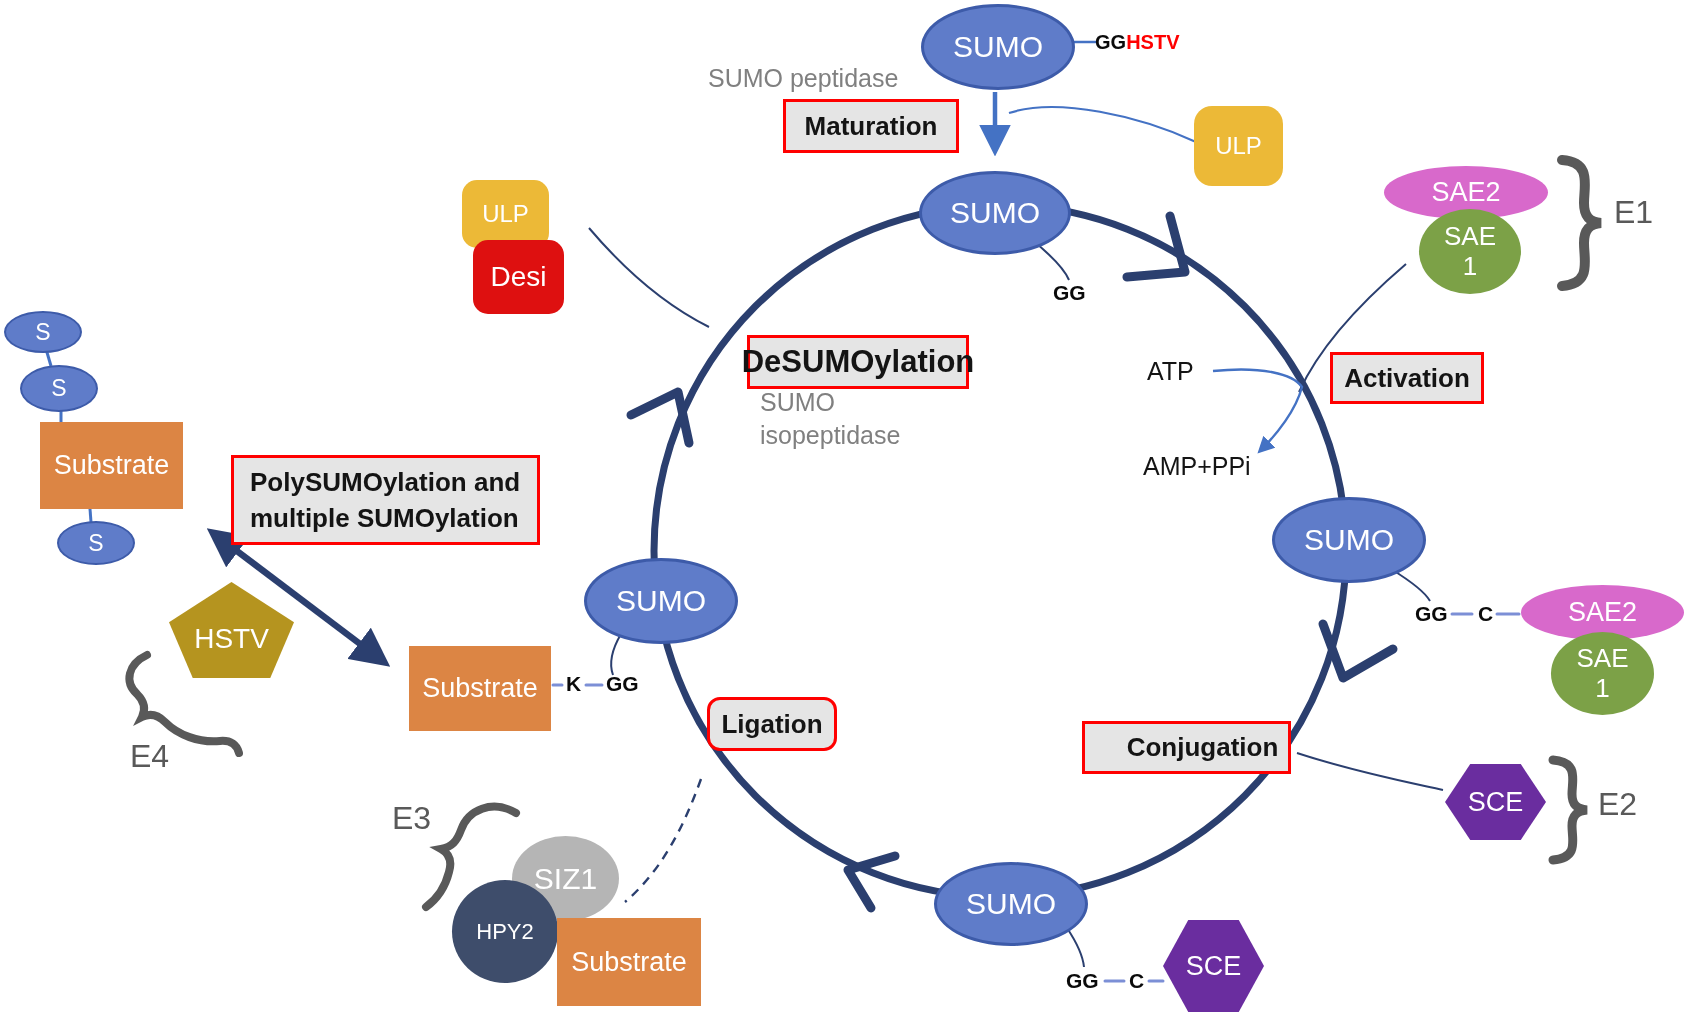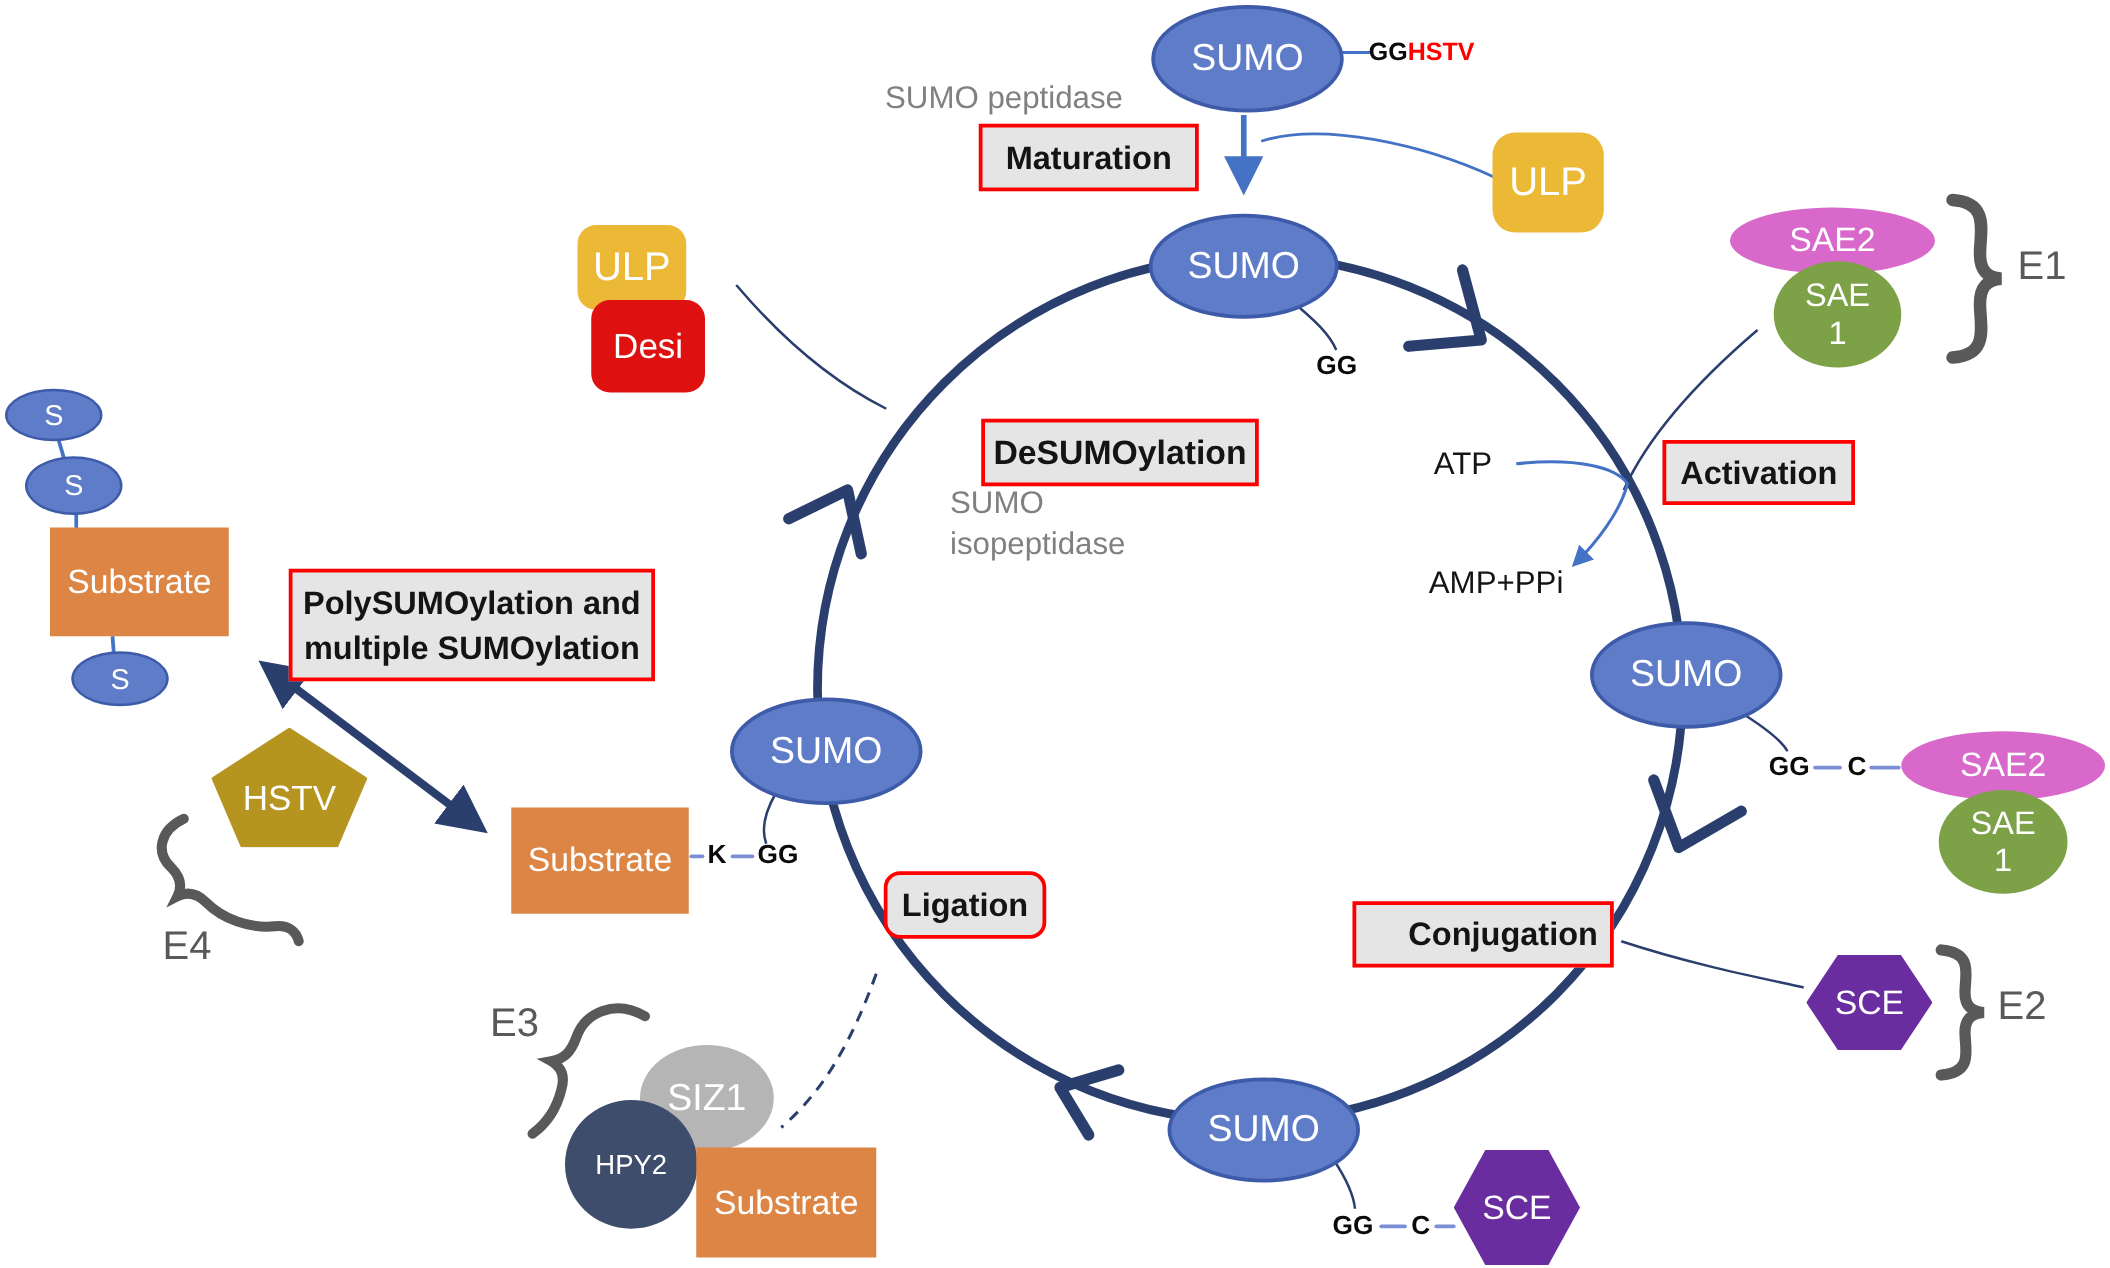--- a/index.html
+++ b/index.html
@@ -7,41 +7,41 @@
     position:relative;width:1688px;height:1014px;background:#ffffff;overflow:hidden;
     font-family:"Liberation Sans", sans-serif;
   }
   #diagram-svg{position:absolute;left:0;top:0;z-index:0;}
   .node{position:absolute;display:flex;align-items:center;justify-content:center;
         color:#fff;z-index:2;text-align:center;line-height:1.05;}
   .ellipse{border-radius:50%;background:var(--sumo-fill);border:3px solid var(--sumo-border);
            font-size:30px;}
   .s-ell{font-size:23px;border-width:2.5px;}
   .rounded{border-radius:16px;}
-  .ulp{background:var(--ulp);font-size:32px;text-align:right;}
+  .ulp{background:var(--ulp);font-size:24px;text-align:right;}
   .desi{background:var(--desi);font-size:28px;}
   .sae2{background:var(--sae2);border-radius:50%;font-size:27px;}
   .sae1{background:var(--sae1);border-radius:50%;font-size:26px;line-height:1.15;}
   .sce{background:var(--sce);font-size:27px;
        clip-path:polygon(25% 0%,75% 0%,100% 50%,75% 100%,25% 100%,0% 50%);}
   .substrate{background:var(--substrate);font-size:27px;}
   .pial{background:var(--pial);font-size:28px;
         clip-path:polygon(50% 0%,100% 42%,81% 100%,19% 100%,0% 42%);}
   .siz1{background:var(--siz1);border-radius:50%;font-size:30px;}
   .hpy2{background:var(--hpy2);border-radius:50%;font-size:22px;}
   .stage-box{position:absolute;background:#e5e5e5;border:3px solid var(--label-border);
              display:flex;align-items:center;justify-content:center;color:#141414;
              font-weight:700;font-size:26px;z-index:2;}
   .gray-note{position:absolute;color:var(--gray-text);font-size:25px;z-index:2;line-height:1.32;}
   .black-note{position:absolute;color:#141414;font-size:25px;z-index:2;}
   .mini{position:absolute;color:#0a0a0a;font-weight:700;font-size:21px;z-index:2;}
   .enzyme{position:absolute;color:var(--enzyme-gray);font-size:32px;z-index:2;}
   .ggh{position:absolute;font-weight:700;font-size:20px;z-index:2;color:#0a0a0a;}
   .ggh .red{color:var(--hstv-red);}
-  .poly-lines{flex-direction:column;align-items:center;}
+  .poly-lines{flex-direction:column;align-items:flex-start;padding-left:16px;}
 </style>
 </head>
 <body>
 
 <div id="stage">
 
   <svg id="diagram-svg" width="1688" height="1014" viewBox="0 0 1688 1014">
     <defs>
       <marker id="mnavy" viewBox="0 0 10 10" refX="8" refY="5" markerWidth="6" markerHeight="6" orient="auto-start-reverse">
         <path d="M0,0 L10,5 L0,10 z" style="fill:var(--cycle)"></path>
@@ -230,21 +230,21 @@
   <div class="node substrate" style="left:557px;top:918px;width:144px;height:88px;z-index:4;">
     <span>Substrate</span>
   </div>
 
   <div class="node rounded ulp" style="left:462px;top:180px;width:87px;height:68px;border-radius:15px;">
     <span>ULP</span>
   </div>
   <div class="node rounded desi" style="left:473px;top:240px;width:91px;height:74px;border-radius:15px;z-index:3;justify-content:center;">
     <span>Desi</span>
   </div>
-  <div class="stage-box" style="left:785px;top:335px;width:216px;height:48px;font-size:27px;">
+  <div class="stage-box" style="left:747px;top:335px;width:216px;height:48px;font-size:31px;">
     <span>DeSUMOylation</span>
   </div>
   <div class="gray-note" style="left:760px;top:386px;">
     <span style="display:block;">SUMO</span>
     <span style="display:block;">isopeptidase</span>
   </div>
 
 </div>
 
 </body></html>

